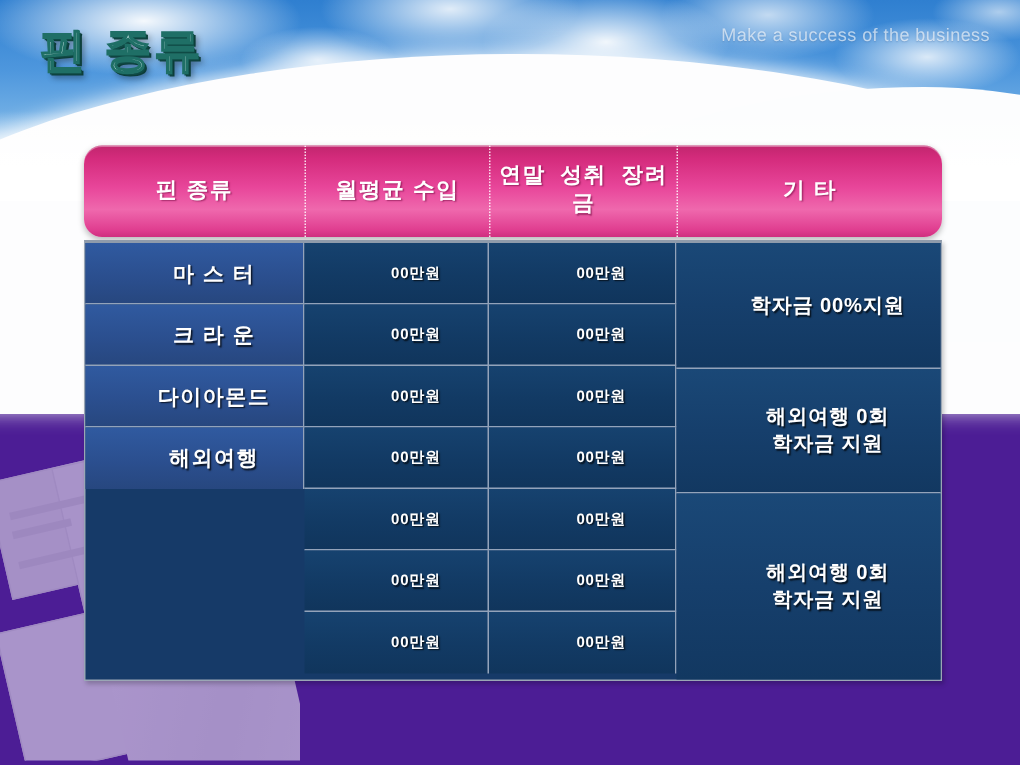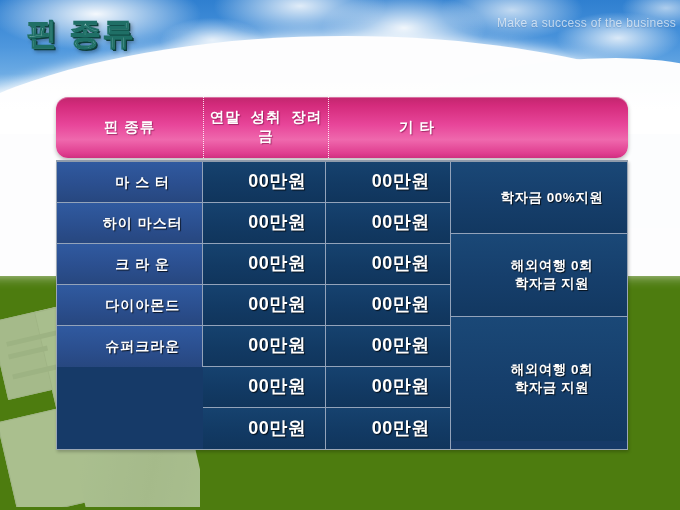--- a/index.html
+++ b/index.html
@@ -12,21 +12,21 @@
     overflow: hidden;
     font-family: "Liberation Sans", "DejaVu Sans", sans-serif;
     background: #ffffff;
   }
 
   #slide {
     position: relative;
     width: 680px;
     height: 510px;
     overflow: hidden;
-    background: #4d7c0f;
+    background: #4c1d95;
   }
 
   
   .sky {
     position: absolute;
     left: 0; top: 0;
     width: 680px; height: 118px;
     background:
       radial-gradient(ellipse 150px 52px at 96px 14px, rgba(255,255,255,.95) 0%, rgba(255,255,255,.0) 70%),
       radial-gradient(ellipse 120px 46px at 300px 6px, rgba(255,255,255,.85) 0%, rgba(255,255,255,0) 72%),
@@ -112,21 +112,21 @@
     text-shadow:
       1px 1px 0 #0f4a45,
       2px 2px 0 #0d3d39,
       3px 3px 4px rgba(0,0,0,.45);
     white-space: nowrap;
   }
 
   
   .tagline {
     position: absolute;
-    right: 4px;
+    right: 20px;
     top: 16px;
     text-align: right;
     line-height: 1.22;
     pointer-events: none;
   }
   .tagline .l1 {
     font-size: 12px;
     color: rgba(255,255,255,.62);
     letter-spacing: .3px;
     text-shadow: 0 1px 1px rgba(70,110,160,.35);
@@ -215,30 +215,30 @@
   .cell-name {
     height: 41px;
     background: linear-gradient(180deg, #2e5496 0%, #2a4c8b 55%, #264madd 100%);
     background: linear-gradient(180deg, #305aa0 0%, #2b4f8f 55%, #27477f 100%);
     font-size: 14px;
     letter-spacing: 1px;
   }
   .cell-val {
     height: 41px;
     background: linear-gradient(180deg, #16426f 0%, #123a64 55%, #10355c 100%);
-    font-size: 18px;
+    font-size: 10px;
     letter-spacing: .5px;
   }
   .cell-etc {
     background: linear-gradient(180deg, #1a4877 0%, #163f6c 50%, #123861 100%);
     font-size: 13.5px;
     letter-spacing: .5px;
     white-space: pre-line;
   }
-  .etc-1 { height: 72px; }
+  .etc-1 { height: 84px; }
   .etc-2 { height: 83px; }
   .etc-3 { height: 124px; }
 </style>
 </head>
 <body>
 
 <div id="slide">
 
   <div class="sky"></div>
   <div class="sweep"></div>
@@ -259,33 +259,34 @@
   <div class="slide-title">핀 종류</div>
 
   <div class="tagline">
     <div class="l1">Make a success of the business</div>
   </div>
 
   <div class="table-wrap">
 
     <div class="thead">
       <div class="th c1">핀 종류</div>
+      <div class="th c2">월평균
+수입</div>
       <div class="th c3">연말 성취
 장려금</div>
       <div class="th c4">기 타</div>
     </div>
 
     <div class="tbody">
 
       <div class="col col-names">
         <div class="cell cell-name">마 스 터</div>
-        <div class="cell cell-name">하이 마스터</div>
         <div class="cell cell-name">크 라 운</div>
         <div class="cell cell-name">다이아몬드</div>
-        <div class="cell cell-name">슈퍼크라운</div>
+        <div class="cell cell-name">해외여행</div>
       </div>
 
       <div class="col col-income">
         <div class="cell cell-val">00만원</div>
         <div class="cell cell-val">00만원</div>
         <div class="cell cell-val">00만원</div>
         <div class="cell cell-val">00만원</div>
         <div class="cell cell-val">00만원</div>
         <div class="cell cell-val">00만원</div>
         <div class="cell cell-val">00만원</div>

